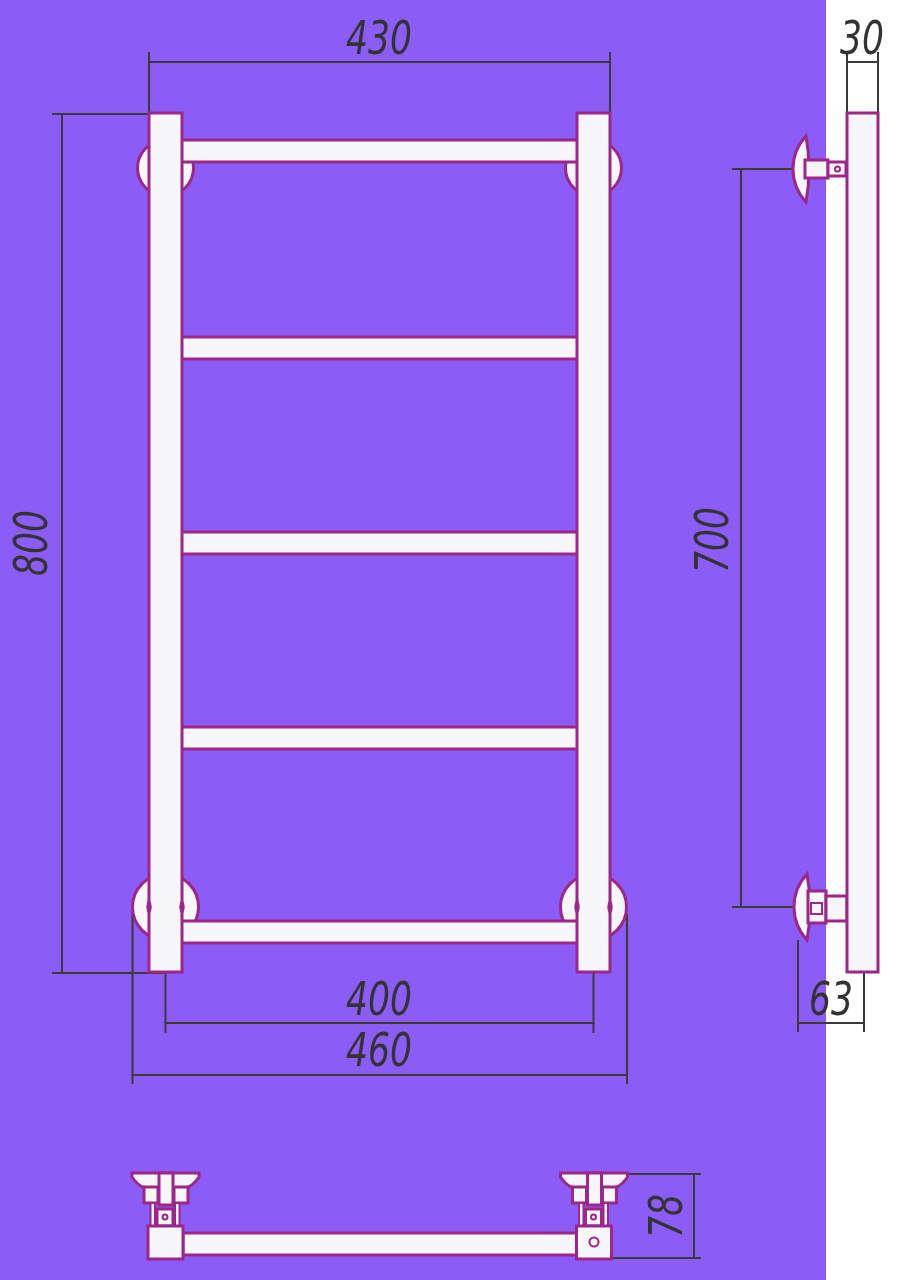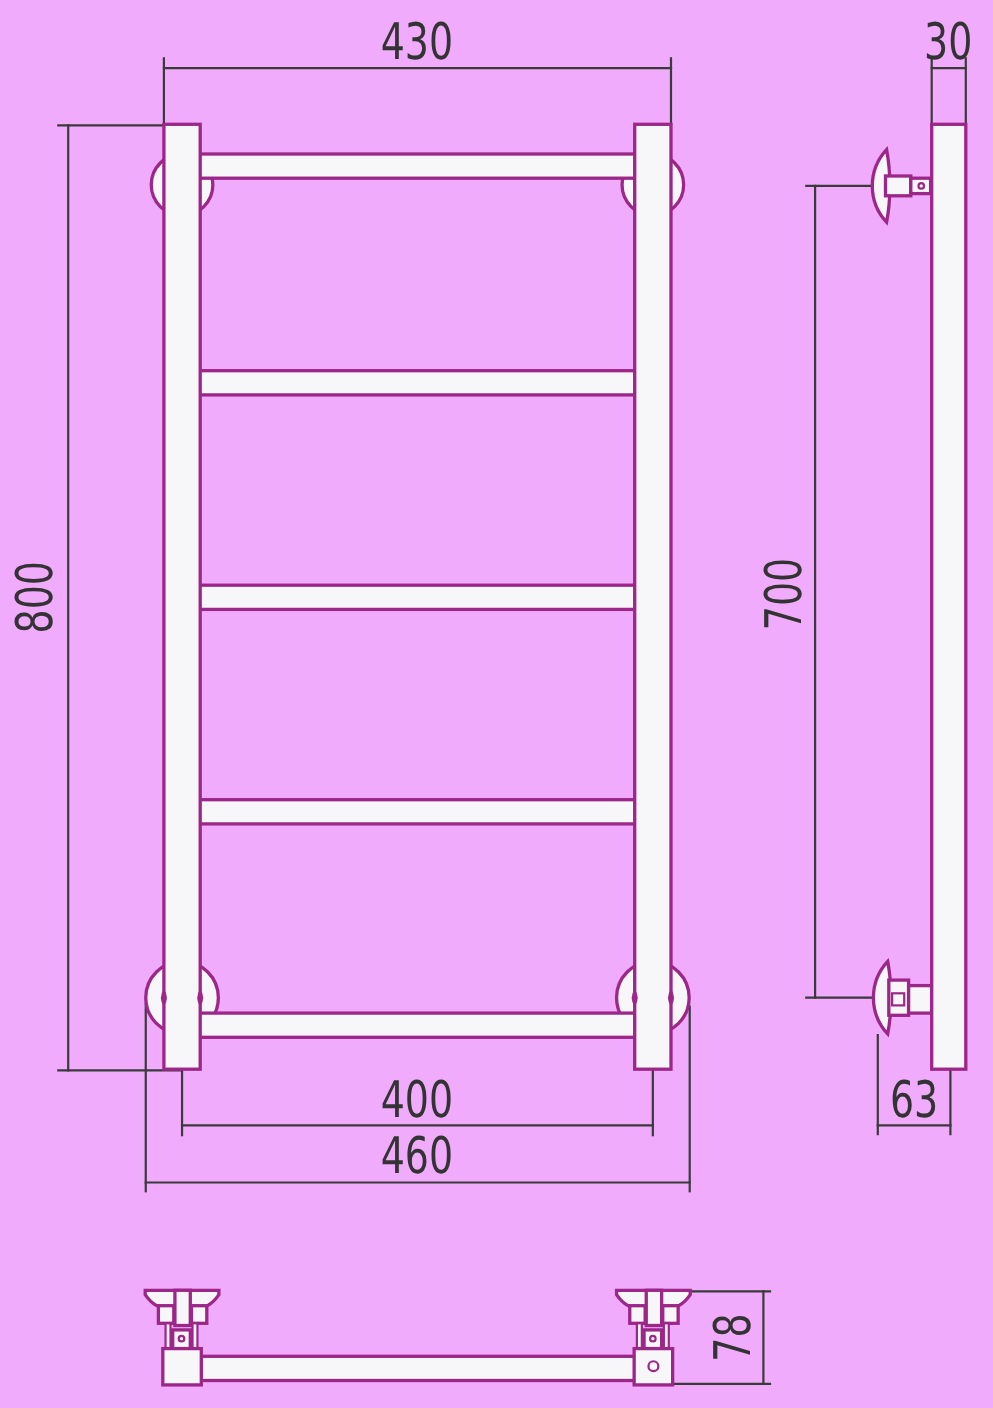--- a/index.html
+++ b/index.html
@@ -1,16 +1,16 @@
 <!DOCTYPE html>
 <html><head>
 <meta charset="utf-8">
 <style>
   html,body { margin:0; padding:0; background:#ffffff; }
-  .stage { width:903px; height:1280px; position:relative; background:#f0abfc; }
+  .stage { width:826px; height:1280px; position:relative; background:#8b5cf6;font-style:italic; }
   svg { display:block; }
   
   .dl { stroke:#3a3a3a; stroke-width:2; fill:none; stroke-linecap:square; }
   
   .pt { stroke:#9c2789; stroke-width:3; fill:#f7f6f8; stroke-linejoin:miter; }
   .pt-thin { stroke:#9c2789; stroke-width:2; fill:#f7f6f8; }
   .pt-solid { fill:#9c2789; stroke:none; }
   .dim-text {
     font-family:"DejaVu Sans", "Liberation Sans", sans-serif;
     font-size:46px; fill:#333333;

